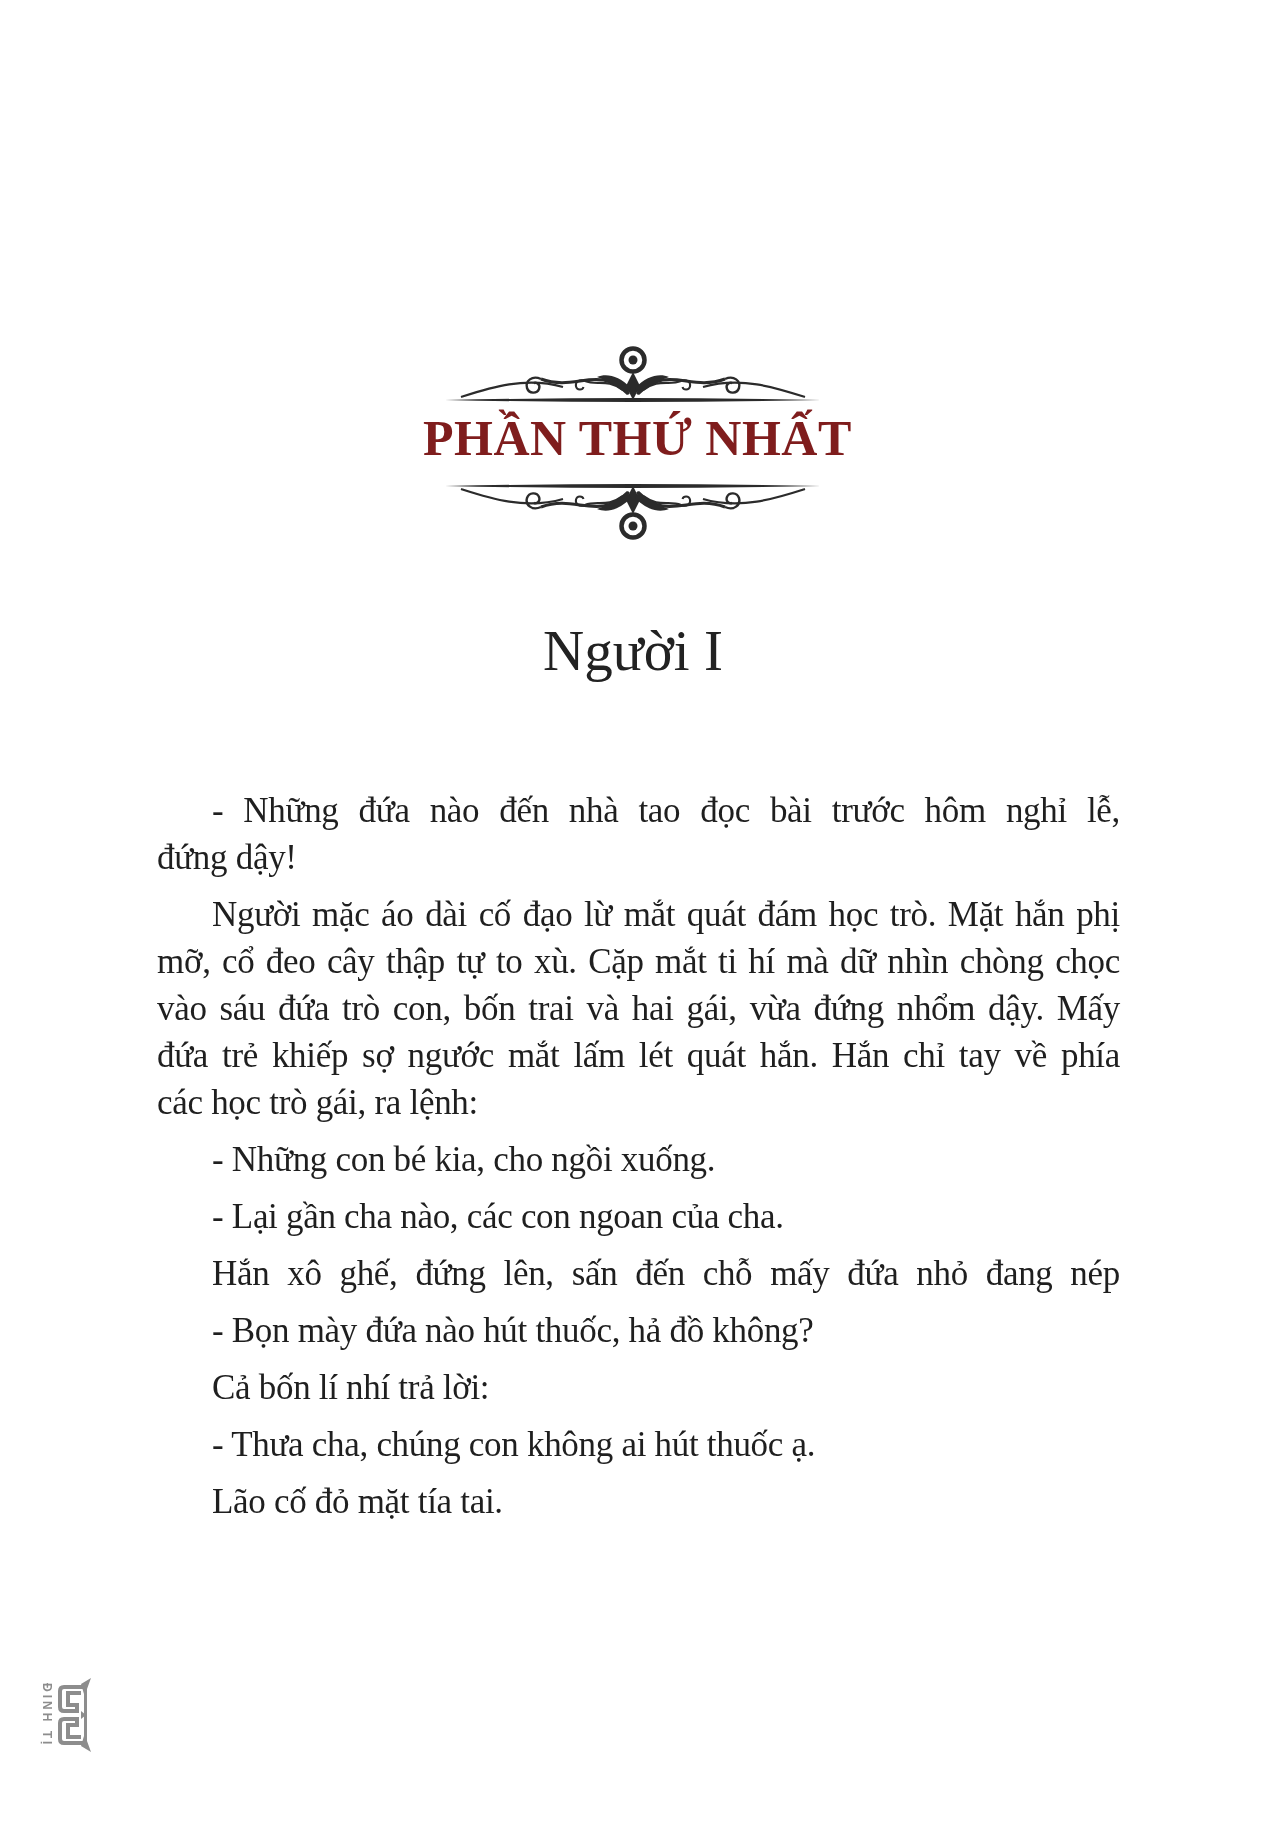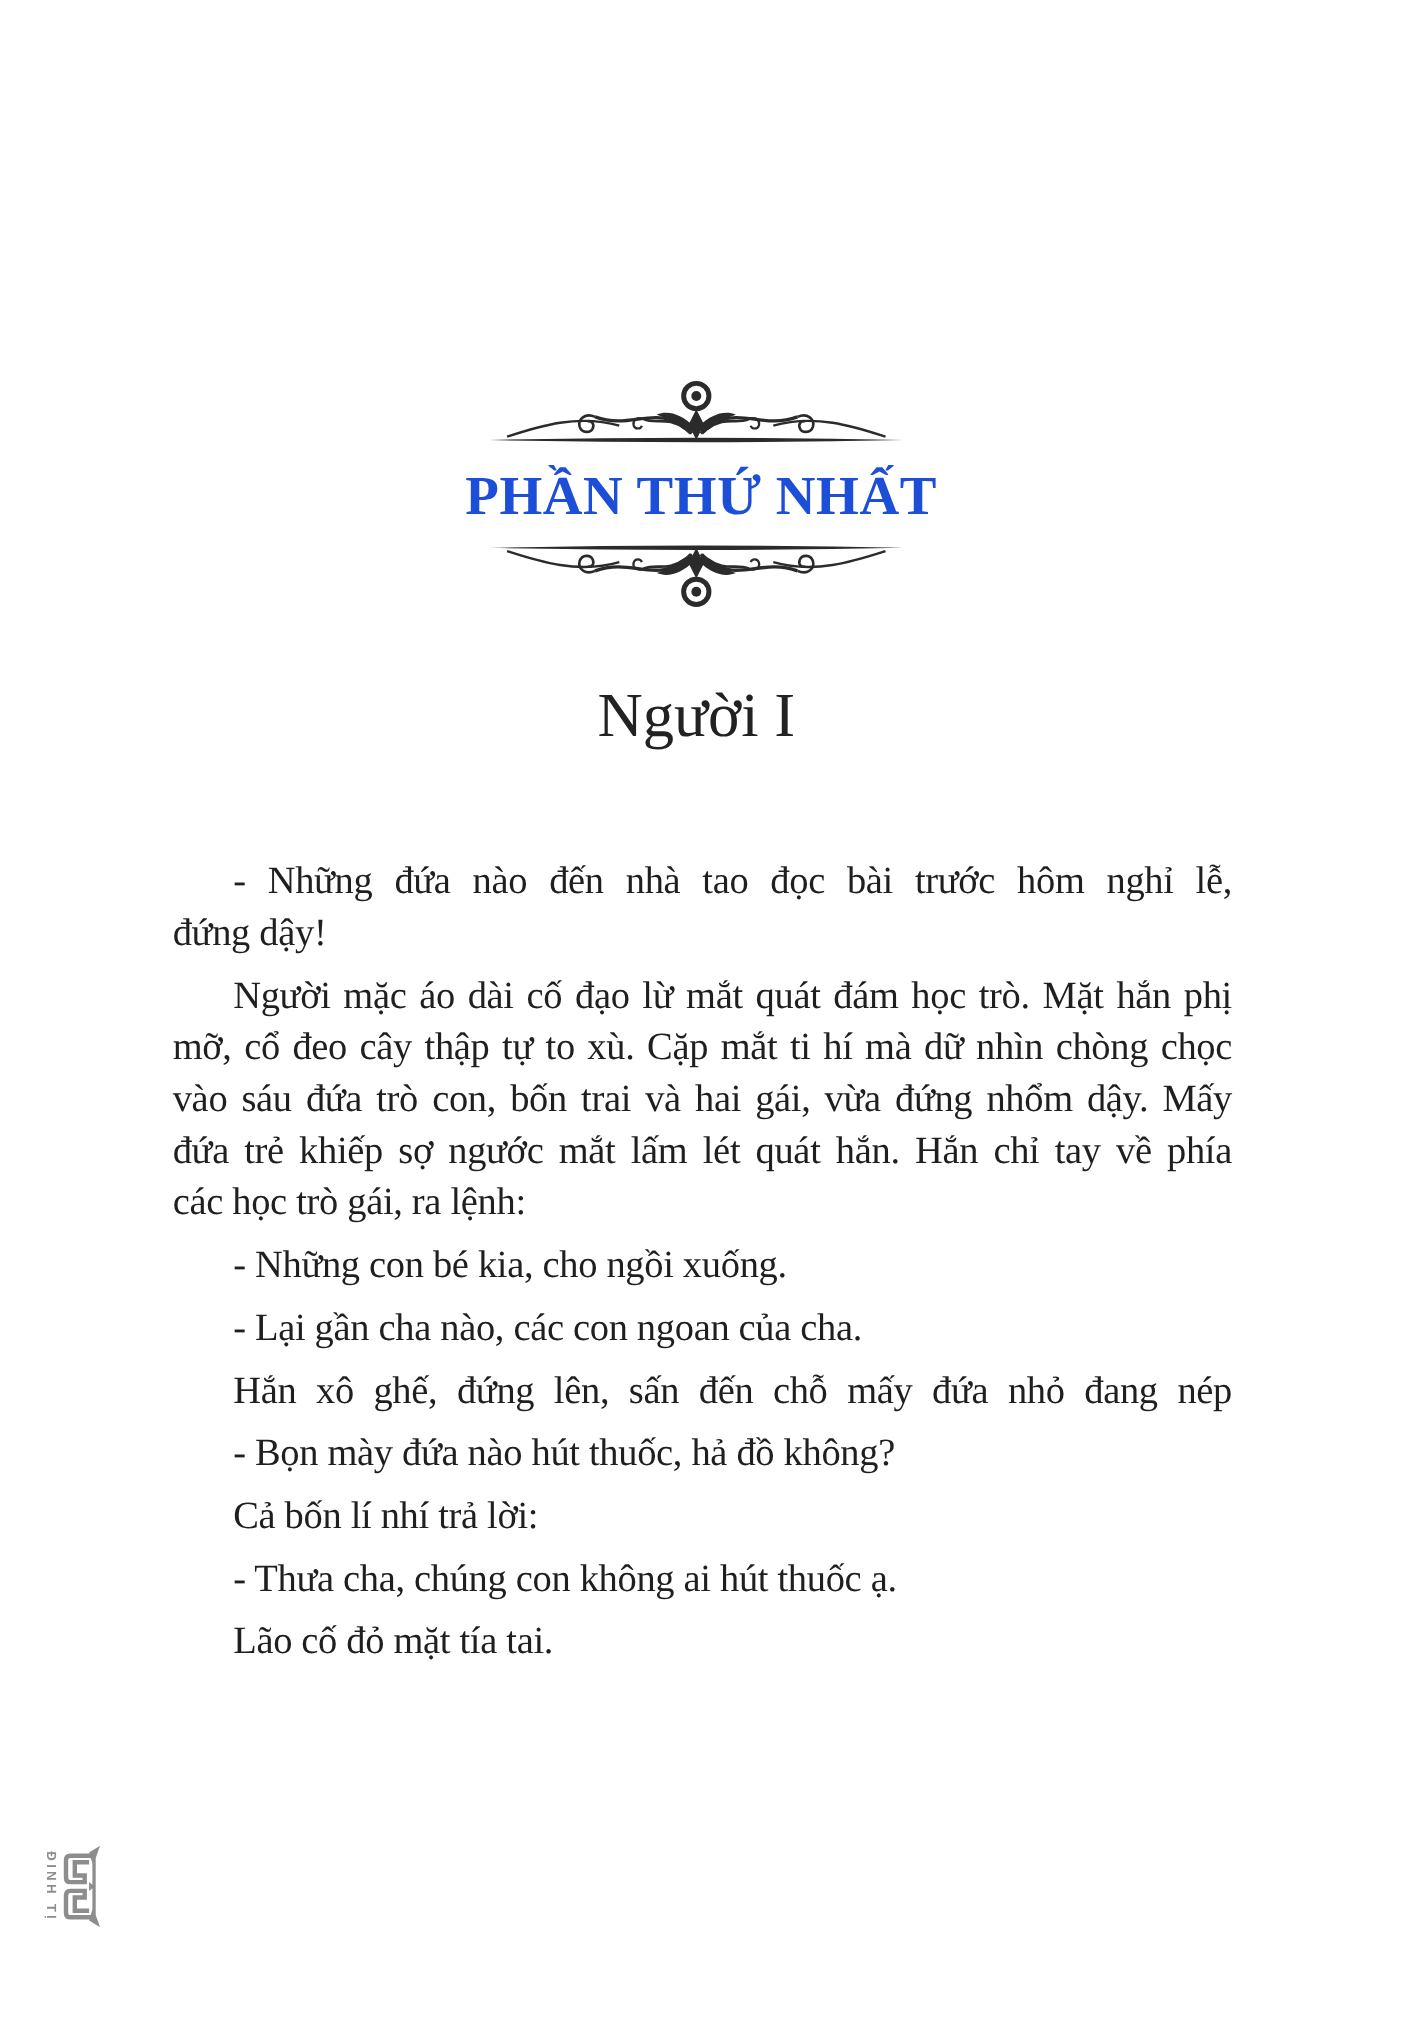--- a/index.html
+++ b/index.html
@@ -18,25 +18,24 @@
     top: 346px;
     left: 633px;
     transform: translateX(-50%);
     width: 420px;
     text-align: center;
     color: #2b2b2b;
   }
   .flourish { display: block; margin: 0 auto; }
   .flourish.bottom { transform: scaleY(-1); margin-top: 10px; }
   .part-title {
-    margin-top: 12px;
     font-size: 50px;
     font-weight: bold;
     letter-spacing: 0.5px;
-    color: #1d4ed8;
+    color: #7f1d1d;
     line-height: 60px;
     white-space: nowrap;
   }
 
   
   .chapter-title {
     position: absolute;
     top: 622px;
     left: 633px;
     transform: translateX(-50%);
@@ -50,21 +49,21 @@
   .body-text {
     position: absolute;
     left: 157px;
     top: 777px;
     width: 963px;
     font-size: 35px;
     line-height: 47px;
     letter-spacing: -0.3px;
     color: #1f1f1f;
   }
-  .para { margin: 0 0 10px 0; }
+  .para { margin: 10px 0 10px 0; }
   .line { text-align: left; }
   .line.just { text-align: justify; text-align-last: justify; }
   .line.indent { padding-left: 55px; }
 
   
   .publisher-logo {
     position: absolute;
     left: 40px;
     top: 1676px;
     height: 78px;

